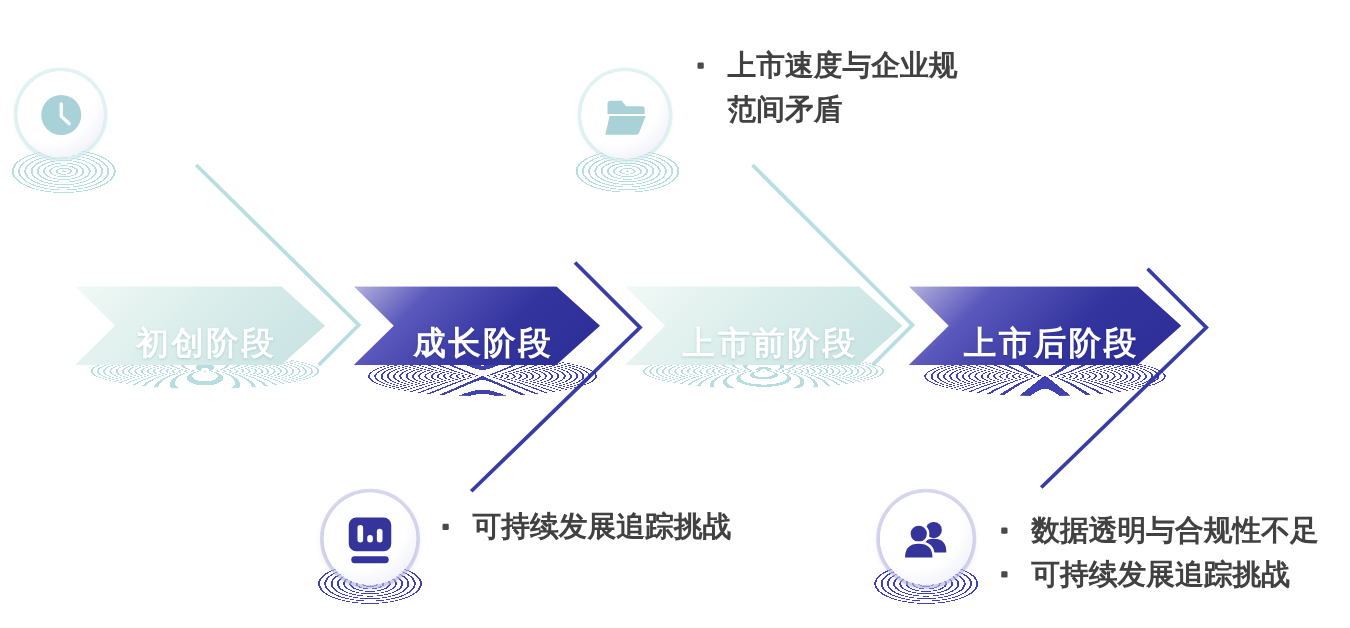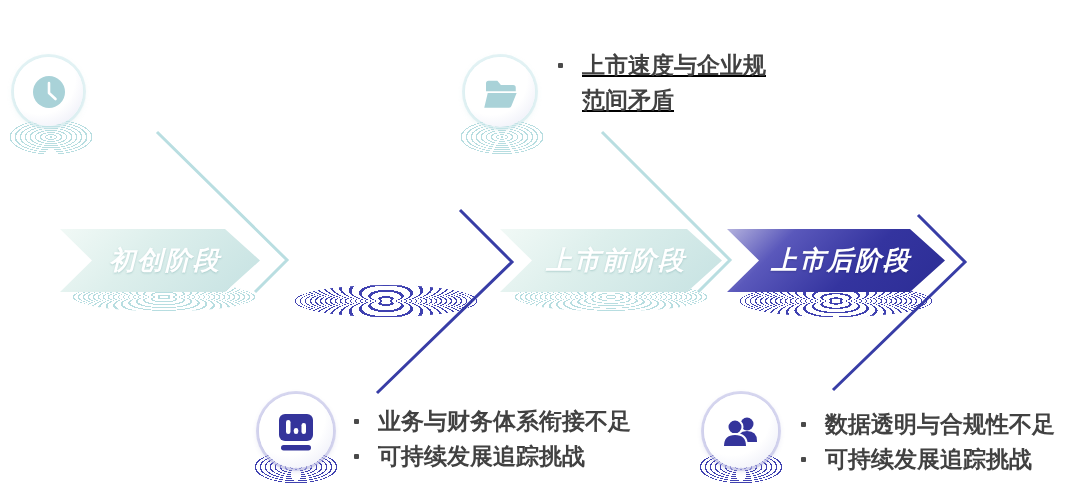--- a/index.html
+++ b/index.html
@@ -6,23 +6,22 @@
   .canvas{
     position:relative;width:1080px;height:502px;background:#ffffff;overflow:hidden;
     font-family:"Liberation Sans",sans-serif;
   }
   
   .connectors{position:absolute;left:0;top:0;width:1080px;height:502px;z-index:1;}
 
   
   .arrow{
     position:absolute;top:229px;height:63px;z-index:3;
-    display:flex;align-items:center;justify-content:center;
+    display:flex;align-items:flex-end;justify-content:center;
     clip-path:polygon(0 0, calc(100% - 35px) 0, 100% 50%, calc(100% - 35px) 100%, 0 100%, 32px 50%);
-    font-style:italic;
   }
   .arrow .label{
     color:#ffffff;font-size:26px;font-weight:bold;letter-spacing:2px;
     padding-left:10px;white-space:nowrap;text-shadow:0 1px 2px rgba(20,20,80,.25);
   }
   .arrow.light{background:linear-gradient(135deg,#f1f9f6 0%,#ddefec 40%,#c6e2e2 100%);}
   .arrow.light .label{text-shadow:0 1px 2px rgba(120,170,170,.45);}
   .arrow.dark{background:linear-gradient(135deg,#b4b2de 0%,#5a58bb 25%,#34349f 60%,#2c2d95 100%);}
 
   
@@ -75,20 +74,23 @@
   <div class="rings indigo" style="left:738px;top:285px;width:196px;height:32px;"></div>
 
   <div class="rings teal" style="left:8px;top:119px;width:86px;height:36px;"></div>
   <div class="rings teal" style="left:458px;top:119px;width:88px;height:36px;"></div>
   <div class="rings indigo" style="left:252px;top:450px;width:88px;height:34px;"></div>
   <div class="rings indigo" style="left:697px;top:450px;width:88px;height:34px;"></div>
 
   <div class="arrow light" style="left:60px;width:200px;">
     <span class="label">初创阶段</span>
   </div>
+  <div class="arrow dark" style="left:283px;width:197px;">
+    <span class="label">成长阶段</span>
+  </div>
   <div class="arrow dark" style="left:727px;width:218px;">
     <span class="label">上市后阶段</span>
   </div>
   <div class="arrow light" style="left:500px;width:222px;">
     <span class="label">上市前阶段</span>
   </div>
 
   <div class="badge teal-glow" style="left:14px;top:57px;width:69px;height:69px;">
     <svg width="44" height="44" viewBox="0 0 44 44">
       <circle cx="22" cy="22" r="16" fill="#a9d2d8"></circle>
@@ -116,29 +118,28 @@
   <div class="badge indigo-glow" style="left:704px;top:394px;width:74px;height:74px;">
     <svg width="46" height="46" viewBox="0 0 46 46">
       <circle cx="29" cy="16" r="6.5" fill="#34349b"></circle>
       <path d="M19 33 q0 -10 10 -10 q10 0 10 10 v1 h-20 z" fill="#34349b"></path>
       <circle cx="17" cy="19" r="7.5" fill="#34349b" stroke="#ffffff" stroke-width="2"></circle>
       <path d="M5 38 q0 -12 12 -12 q12 0 12 12 v1 H5 z" fill="#34349b" stroke="#ffffff" stroke-width="2"></path>
     </svg>
   </div>
 
 
-  <div class="callout" style="left:549px;top:48px;width:232px;text-decoration:underline;">
+  <div class="callout" style="left:549px;top:35px;width:232px;">
     <ul>
       <li>上市速度与企业规范间矛盾</li>
     </ul>
   </div>
 
   <div class="callout" style="left:345px;top:404px;width:330px;">
     <ul>
-      <li>业务与财务体系衔接不足</li>
       <li>可持续发展追踪挑战</li>
     </ul>
   </div>
 
   <div class="callout" style="left:792px;top:407px;width:295px;">
     <ul>
       <li>数据透明与合规性不足</li>
       <li>可持续发展追踪挑战</li>
     </ul>
   </div>

